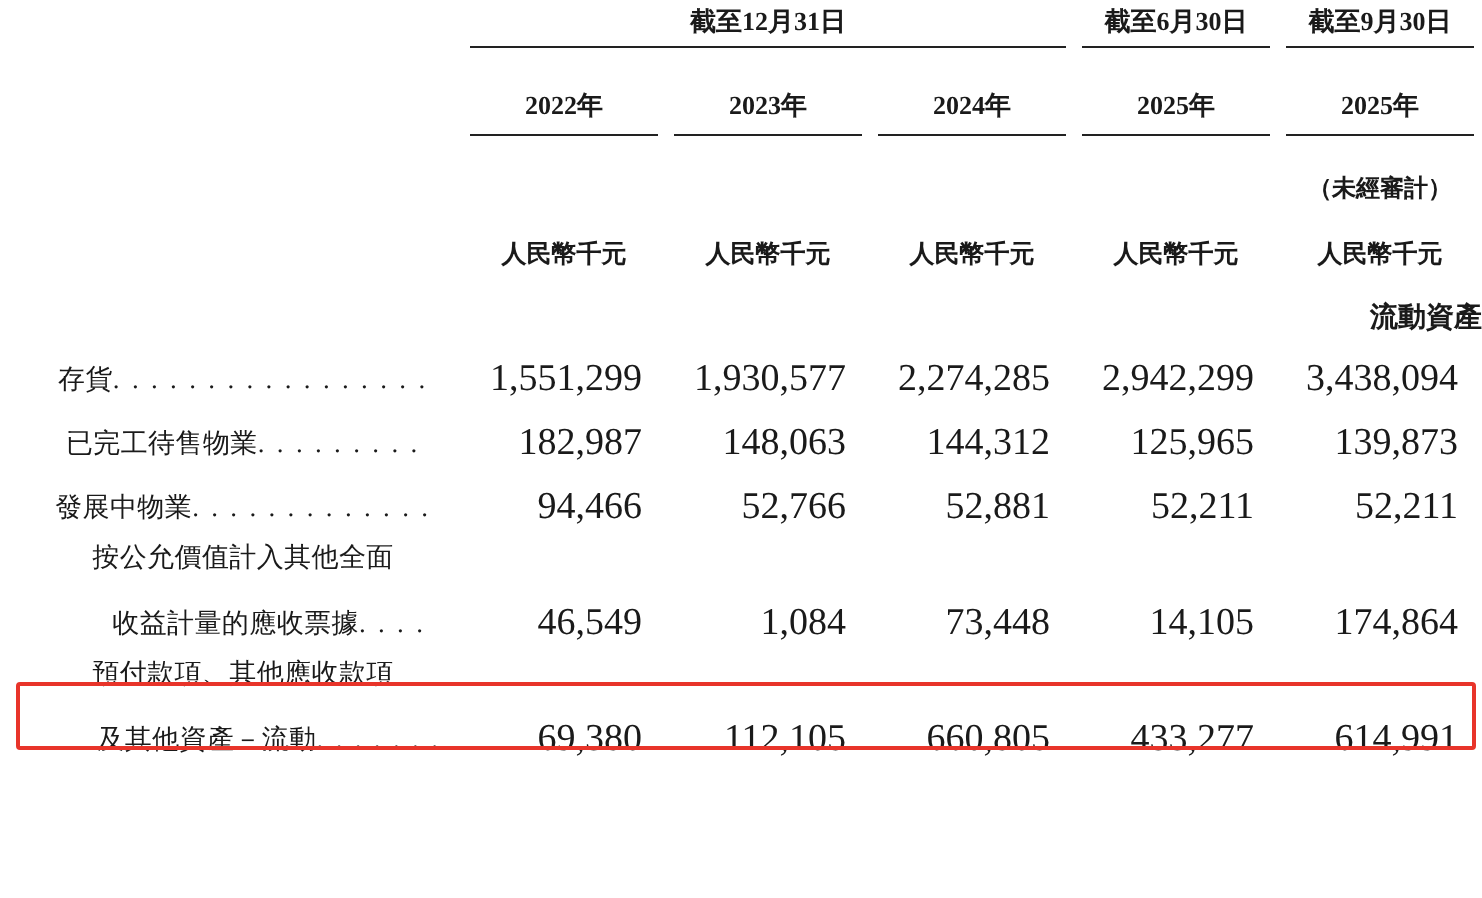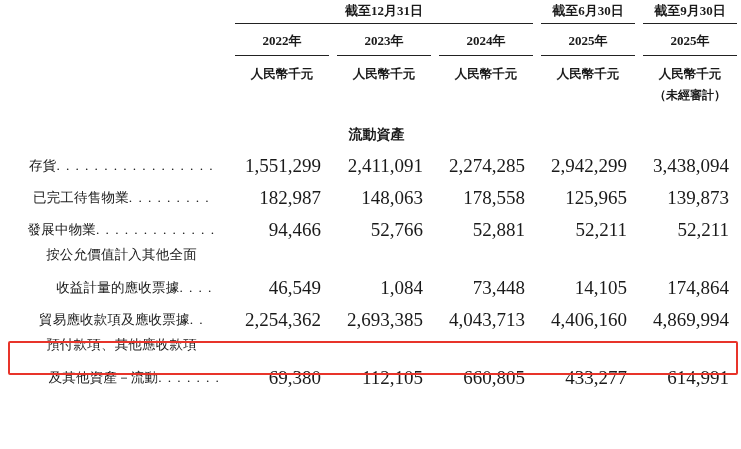--- a/index.html
+++ b/index.html
@@ -43,41 +43,41 @@
   .hdr-year {
     text-align: center;
     font-size: 13px;
     padding: 5px 0 4px 0;
     white-space: nowrap;
   }
   .hdr-year .inner {
     display: block;
     border-bottom: 1px solid #222;
     padding-bottom: 5px;
-    margin: 0 4px;
+    margin: 12px 4px;
     text-align: center;
   }
   .hdr-unit {
     text-align: center;
     font-size: 12.5px;
     padding: 6px 0 2px 0;
     white-space: nowrap;
   }
   .hdr-sub {
     text-align: center;
     font-size: 12px;
     padding: 1px 0 10px 0;
     white-space: nowrap;
     height: 18px;
   }
   .section-title {
     font-size: 14px;
     font-weight: bold;
     padding: 12px 0 6px 12px;
-    text-align: center;
+    text-align: right;
     white-space: nowrap;
   }
   td.lbl {
     text-align: center;
     padding: 5px 0 5px 12px;
     font-size: 13.5px;
     white-space: nowrap;
     letter-spacing: 0.2px;
   }
   td.lbl.indent {
@@ -146,54 +146,54 @@
           </th>
         <th class="hdr-year">
             <span class="inner">2025年</span>
           </th>
         <th class="hdr-year">
             <span class="inner">2025年</span>
           </th>
       </tr>
       <tr>
         <th></th>
-        <th class="hdr-unit">人民幣千元</th>
-        <th class="hdr-unit">人民幣千元</th>
-        <th class="hdr-unit">人民幣千元</th>
-        <th class="hdr-unit">人民幣千元</th>
-        <th class="hdr-unit">人民幣千元</th>
-      </tr>
-      <tr>
-        <th></th>
         <th class="hdr-sub"></th>
         <th class="hdr-sub"></th>
         <th class="hdr-sub"></th>
         <th class="hdr-sub"></th>
         <th class="hdr-sub">（未經審計）</th>
+      </tr>
+      <tr>
+        <th></th>
+        <th class="hdr-unit">人民幣千元</th>
+        <th class="hdr-unit">人民幣千元</th>
+        <th class="hdr-unit">人民幣千元</th>
+        <th class="hdr-unit">人民幣千元</th>
+        <th class="hdr-unit">人民幣千元</th>
       </tr>
     </thead>
     <tbody>
       <tr>
         <td class="section-title" colspan="6">流動資產</td>
       </tr>
 
       <tr>
         <td class="lbl"><span>存貨</span><span class="dots">. . . . . . . . . . . . . . . . .</span></td>
         <td class="val">1,551,299</td>
-        <td class="val">2,411,091</td>
+        <td class="val">1,930,577</td>
         <td class="val">2,274,285</td>
         <td class="val">2,942,299</td>
         <td class="val">3,438,094</td>
       </tr>
 
       <tr>
         <td class="lbl"><span>已完工待售物業</span><span class="dots">. . . . . . . . .</span></td>
         <td class="val">182,987</td>
         <td class="val">148,063</td>
-        <td class="val">178,558</td>
+        <td class="val">144,312</td>
         <td class="val">125,965</td>
         <td class="val">139,873</td>
       </tr>
 
       <tr>
         <td class="lbl"><span>發展中物業</span><span class="dots">. . . . . . . . . . . . .</span></td>
         <td class="val">94,466</td>
         <td class="val">52,766</td>
         <td class="val">52,881</td>
         <td class="val">52,211</td>
@@ -211,28 +211,20 @@
 
       <tr>
         <td class="lbl indent"><span>收益計量的應收票據</span><span class="dots">. . . .</span></td>
         <td class="val">46,549</td>
         <td class="val">1,084</td>
         <td class="val">73,448</td>
         <td class="val">14,105</td>
         <td class="val">174,864</td>
       </tr>
 
-      <tr>
-        <td class="lbl"><span>貿易應收款項及應收票據</span><span class="dots">. .</span></td>
-        <td class="val">2,254,362</td>
-        <td class="val">2,693,385</td>
-        <td class="val">4,043,713</td>
-        <td class="val">4,406,160</td>
-        <td class="val">4,869,994</td>
-      </tr>
 
       <tr class="note-row">
         <td class="lbl"><span>預付款項、其他應收款項</span></td>
         <td class="val"></td>
         <td class="val"></td>
         <td class="val"></td>
         <td class="val"></td>
         <td class="val"></td>
       </tr>
 

